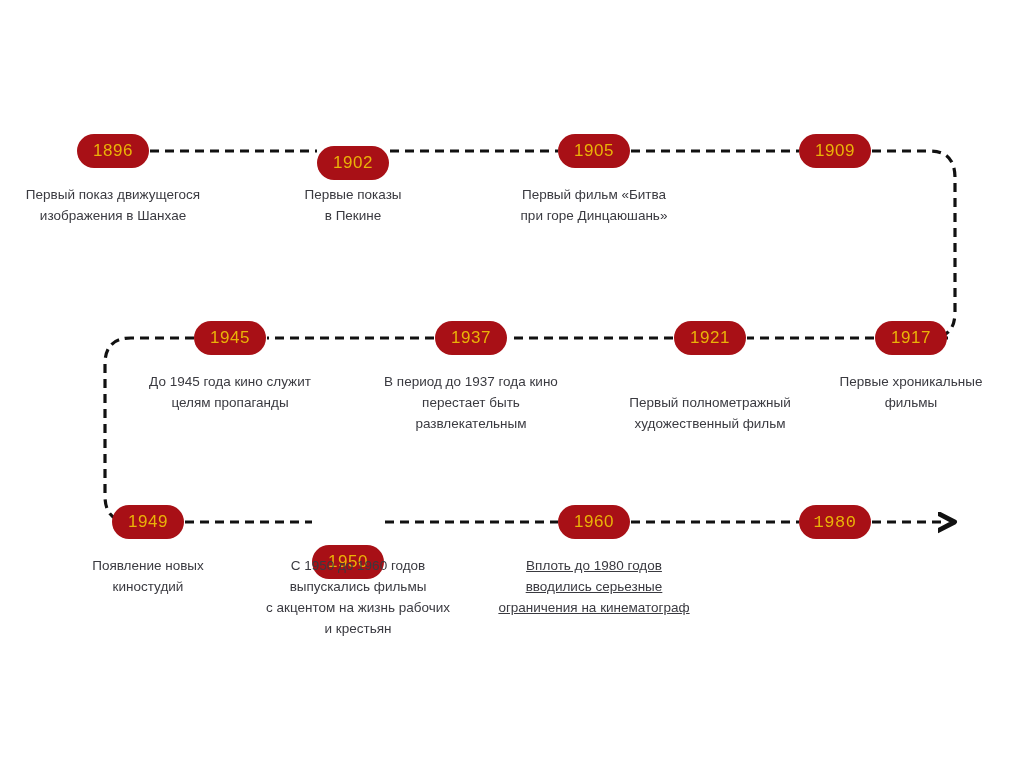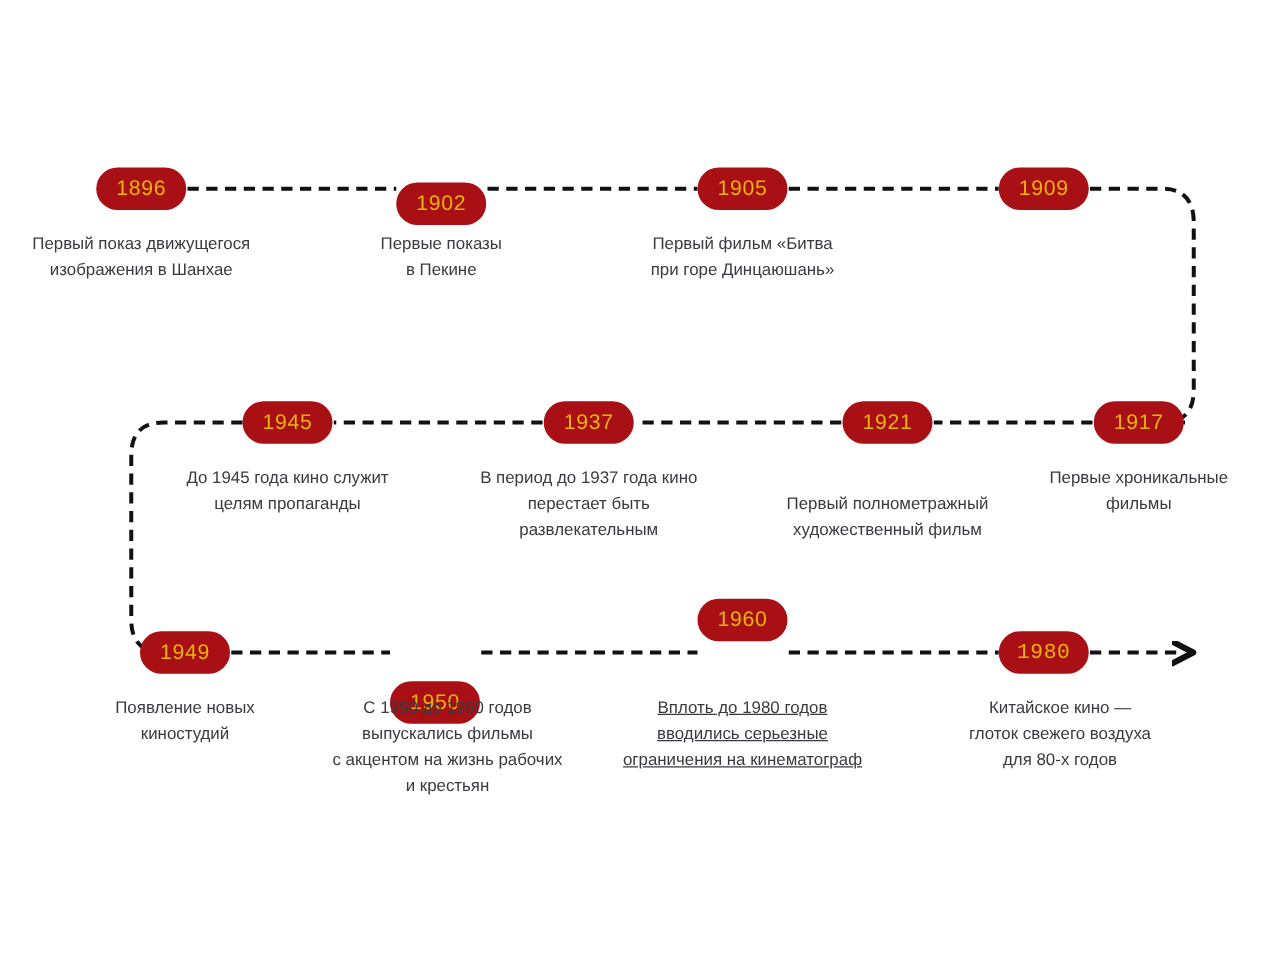--- a/index.html
+++ b/index.html
@@ -120,23 +120,20 @@
   <div class="year-badge" style="left:148px; top:522px;">1949</div>
   <div class="event-caption" style="left:148px; top:556px; width:220px;">Появление новых
 киностудий</div>
 
   <div class="year-badge" style="left:348px; top:522px;margin-top:40px;">1950</div>
   <div class="event-caption" style="left:358px; top:556px; width:280px;">С 1950 до 1960 годов
 выпускались фильмы
 с акцентом на жизнь рабочих
 и крестьян</div>
 
-  <div class="year-badge" style="left:594px; top:496px;">1960</div>
+  <div class="year-badge" style="left:594px; top:522px;">1960</div>
   <div class="event-caption" style="left:594px; top:556px; width:280px;text-decoration:underline;">Вплоть до 1980 годов
 вводились серьезные
 ограничения на кинематограф</div>
 
   <div class="year-badge" style="left:835px; top:522px;font-family:Liberation Mono, monospace;">1980</div>
-  <div class="event-caption" style="left:848px; top:556px; width:250px;">Китайское кино —
-глоток свежего воздуха
-для 80-х годов</div>
 
 </div>
 
 </body></html>

